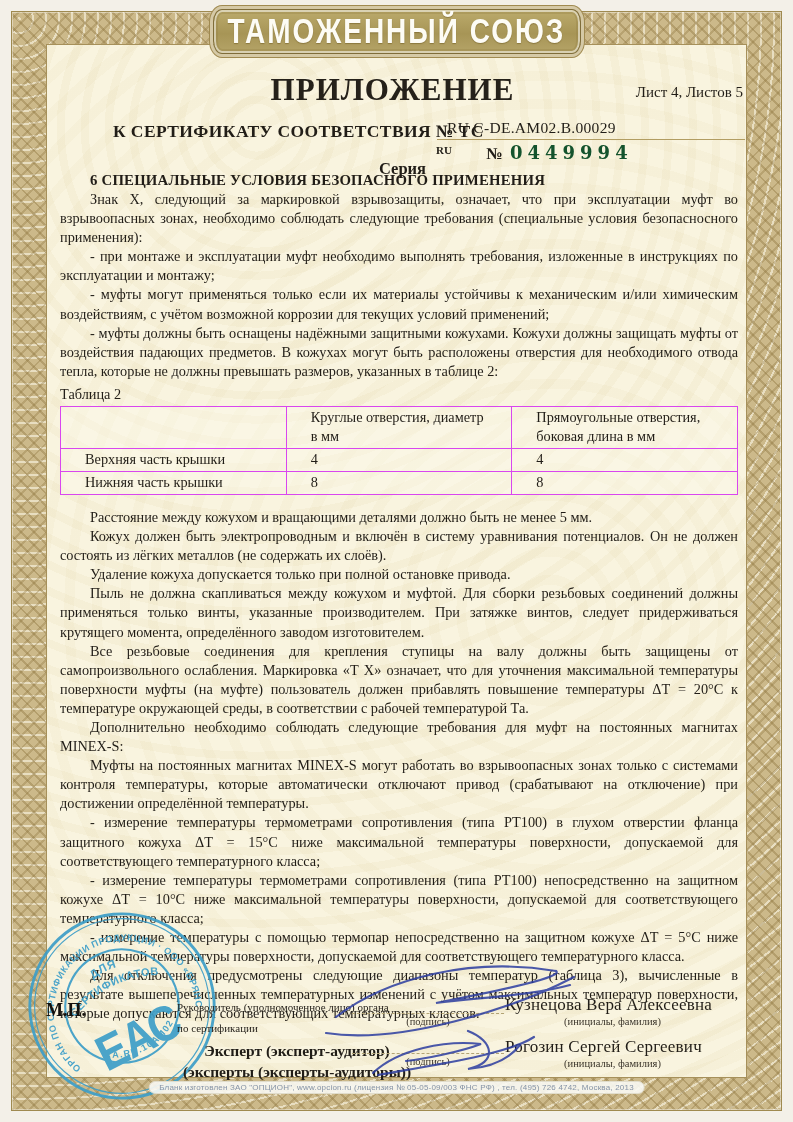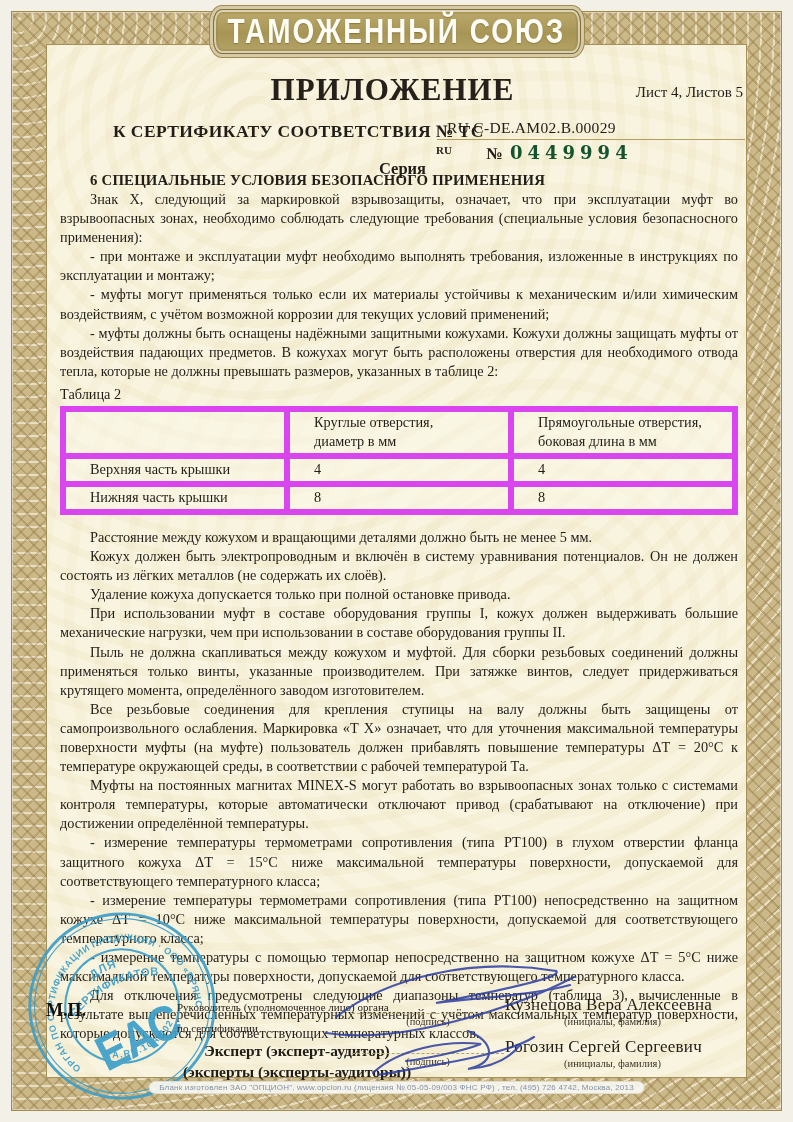--- a/index.html
+++ b/index.html
@@ -36,21 +36,21 @@
   .series-value{position:absolute;left:436px;top:144px;font-weight:600;font-size:11px;}
   .num-sign{position:absolute;left:486px;top:144px;font-weight:600;font-size:16.5px;}
   .blank-number{position:absolute;left:510px;top:142px;font-family:"DejaVu Serif",serif;font-weight:700;font-size:18px;letter-spacing:5px;color:#14532d;}
 
   
   .bodytext{position:absolute;left:60px;top:171px;width:678px;}
   .sec-heading{font-weight:700;font-size:14.8px;line-height:19px;text-indent:30px;letter-spacing:.2px;margin:0;}
   p.para{margin:0;text-indent:30px;text-align:justify;font-size:14.3px;line-height:19.1px;}
   .table-label{text-align:left;font-size:14.3px;margin:5px 2px 3px 0;}
   table.t2{width:100%;border-collapse:collapse;font-size:14.3px;background:rgba(252,249,236,.4);}
-  table.t2 th, table.t2 td{border:6px solid #d946ef;padding:1px 24px 2px;text-align:left;vertical-align:top;font-weight:400;line-height:19px;}
+  table.t2 th, table.t2 td{border:1px solid #d946ef;padding:1px 24px 2px;text-align:left;vertical-align:top;font-weight:400;line-height:19px;}
   table.t2 col{width:33.33%;}
   .after-table{margin-top:13px;}
 
   
   .stamp-wrap{position:absolute;left:26px;top:910px;width:192px;height:192px;transform:rotate(-27deg);opacity:.92;z-index:1;}
   .mp-label{position:absolute;left:46px;top:1000px;font-weight:700;font-size:18px;color:#14110d;z-index:3;}
   .role-1{position:absolute;left:177px;top:997px;width:220px;font-weight:400;font-size:11px;line-height:21px;z-index:2;}
   .role-2{position:absolute;left:177px;top:1040px;width:240px;font-weight:700;font-size:15.5px;line-height:21px;z-index:2;text-align:center;}
   .sig-line{position:absolute;border-bottom:1.2px dashed #b2a374;width:152px;left:352px;z-index:2;}
   .sig-line.l1{top:1013px;} .sig-line.l2{top:1053px;}
@@ -125,23 +125,23 @@
           <td>8</td>
         </tr>
       </tbody>
   </table>
 
   <div class="after-table">
 
   <p class="para">Расстояние между кожухом и вращающими деталями должно быть не менее 5 мм.</p>
       <p class="para">Кожух должен быть электропроводным и включён в систему уравнивания потенциалов. Он не должен состоять из лёгких металлов (не содержать их слоёв).</p>
       <p class="para">Удаление кожуха допускается только при полной остановке привода.</p>
-      <p class="para">При использовании муфт в составе оборудования группы I, кожух должен выдерживать большие механические нагрузки, чем при использовании в составе оборудования группы II.</p>
       <p class="para">Пыль не должна скапливаться между кожухом и муфтой. Для сборки резьбовых соединений должны применяться только винты, указанные производителем. При затяжке винтов, следует придерживаться крутящего момента, определённого заводом изготовителем.</p>
       <p class="para">Все резьбовые соединения для крепления ступицы на валу должны быть защищены от самопроизвольного ослабления. Маркировка «Т Х» означает, что для уточнения максимальной температуры поверхности муфты (на муфте) пользователь должен прибавлять повышение температуры ΔТ = 20°С к температуре окружающей среды, в соответствии с рабочей температурой Та.</p>
+      <p class="para">Дополнительно необходимо соблюдать следующие требования для муфт на постоянных магнитах MINEX-S:</p>
       <p class="para">Муфты на постоянных магнитах MINEX-S могут работать во взрывоопасных зонах только с системами контроля температуры, которые автоматически отключают привод (срабатывают на отключение) при достижении определённой температуры.</p>
       <p class="para">- измерение температуры термометрами сопротивления (типа РТ100) в глухом отверстии фланца защитного кожуха ΔТ = 15°С ниже максимальной температуры поверхности, допускаемой для соответствующего температурного класса;</p>
       <p class="para">- измерение температуры термометрами сопротивления (типа РТ100) непосредственно на защитном кожухе ΔТ = 10°С ниже максимальной температуры поверхности, допускаемой для соответствующего температурного класса;</p>
       <p class="para">- измерение температуры с помощью термопар непосредственно на защитном кожухе ΔТ = 5°С ниже максимальной температуры поверхности, допускаемой для соответствующего температурного класса.</p>
       <p class="para">Для отключения предусмотрены следующие диапазоны температур (таблица 3), вычисленные в результате вышеперечисленных температурных изменений с учётом максимальных температур поверхности, которые допускаются для соответствующих температурных классов.</p>
     </div>
 </div>
 
 <div class="stamp-wrap">
   <svg viewBox="0 0 200 200" width="192" height="192">

